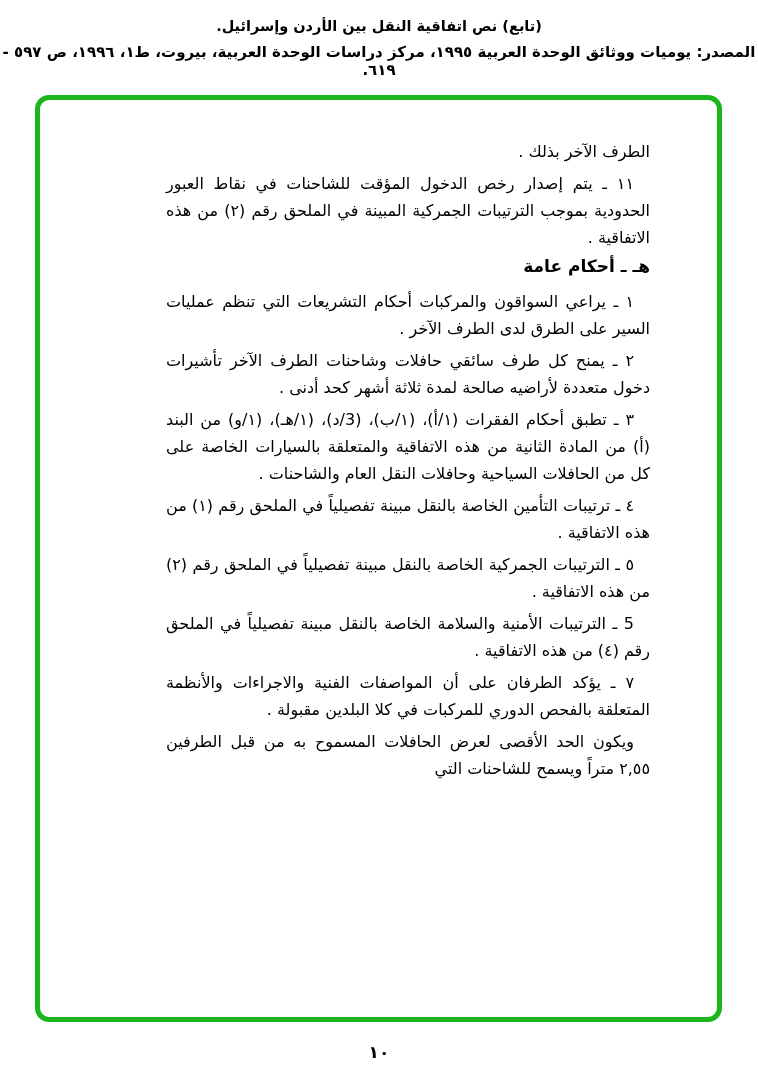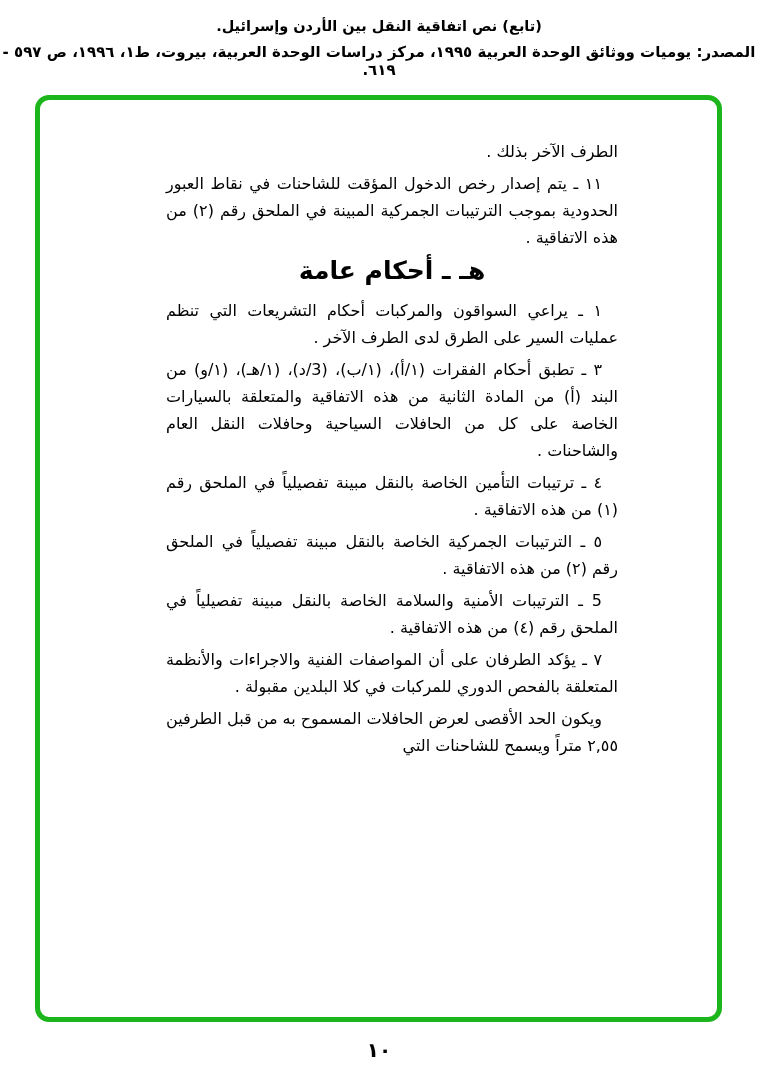--- a/index.html
+++ b/index.html
@@ -43,50 +43,50 @@
     height: 927px;
     box-sizing: border-box;
     border: 5px solid var(--frame-green, #1cb51c);
     border-radius: 14px;
     background: #ffffff;
   }
   .frame-inner {
     box-sizing: border-box;
     width: 100%;
     height: 100%;
-    padding: 38px 99px 0 126px;
+    padding: 38px 67px 0 126px;
     direction: rtl;
     overflow: hidden;
   }
   .text-col p {
     margin: 0 0 5px 0;
     font-size: 16px;
     line-height: 27px;
     text-align: justify;
   }
   .text-col p.para {
     text-indent: 16px;
   }
   .text-col p.cont {
     text-indent: 0;
     text-align: right;
   }
   .heading {
     margin: 4px 0 12px 0;
-    font-size: 25px;
+    font-size: 17px;
     font-weight: bold;
-    text-align: center;
+    text-align: right;
   }
   .page-number {
     position: absolute;
     bottom: 16px;
     left: 0;
     right: 0;
     text-align: center;
-    font-size: 20px;
+    font-size: 17px;
     font-weight: bold;
   }
 </style>
 </head>
 <body>
 
 <div class="page">
 
   <header class="doc-header">
     <div class="doc-title">(تابع) نص اتفاقية النقل بين الأردن وإسرائيل.</div>
@@ -99,20 +99,21 @@
 
         <p class="cont">الطرف الآخر بذلك .</p>
 
         <p class="para">١١ ـ يتم إصدار رخص الدخول المؤقت للشاحنات في نقاط العبور الحدودية بموجب الترتيبات الجمركية المبينة في الملحق رقم (٢) من هذه الاتفاقية .</p>
 
 
         <h2 class="heading">هـ ـ أحكام عامة</h2>
 
         <p class="para">١ ـ يراعي السواقون والمركبات أحكام التشريعات التي تنظم عمليات السير على الطرق لدى الطرف الآخر .</p>
 
+        <p class="para">٢ ـ يمنح كل طرف سائقي حافلات وشاحنات الطرف الآخر تأشيرات دخول متعددة لأراضيه صالحة لمدة ثلاثة أشهر كحد أدنى .</p>
 
         <p class="para">٣ ـ تطبق أحكام الفقرات (١/أ)، (١/ب)، (3/د)، (١/هـ)، (١/و) من البند (أ) من المادة الثانية من هذه الاتفاقية والمتعلقة بالسيارات الخاصة على كل من الحافلات السياحية وحافلات النقل العام والشاحنات .</p>
 
         <p class="para">٤ ـ ترتيبات التأمين الخاصة بالنقل مبينة تفصيلياً في الملحق رقم (١) من هذه الاتفاقية .</p>
 
         <p class="para">٥ ـ الترتيبات الجمركية الخاصة بالنقل مبينة تفصيلياً في الملحق رقم (٢) من هذه الاتفاقية .</p>
 
         <p class="para">5 ـ الترتيبات الأمنية والسلامة الخاصة بالنقل مبينة تفصيلياً في الملحق رقم (٤) من هذه الاتفاقية .</p>
 
         <p class="para">٧ ـ يؤكد الطرفان على أن المواصفات الفنية والاجراءات والأنظمة المتعلقة بالفحص الدوري للمركبات في كلا البلدين مقبولة .</p>

